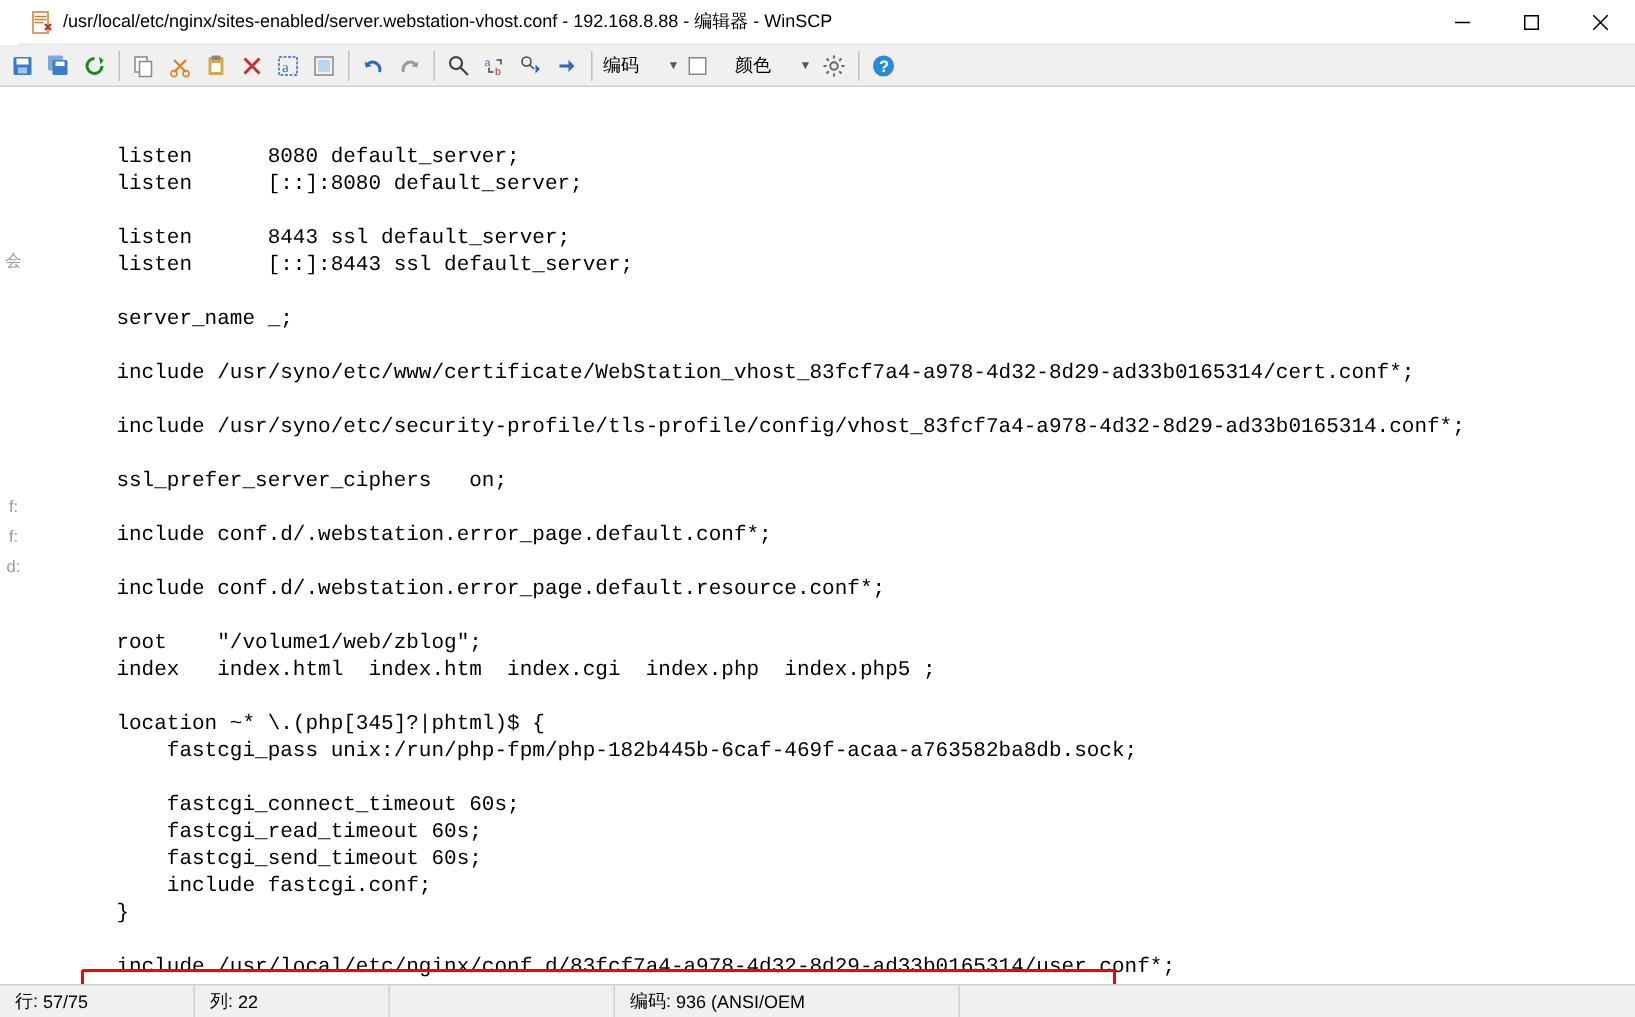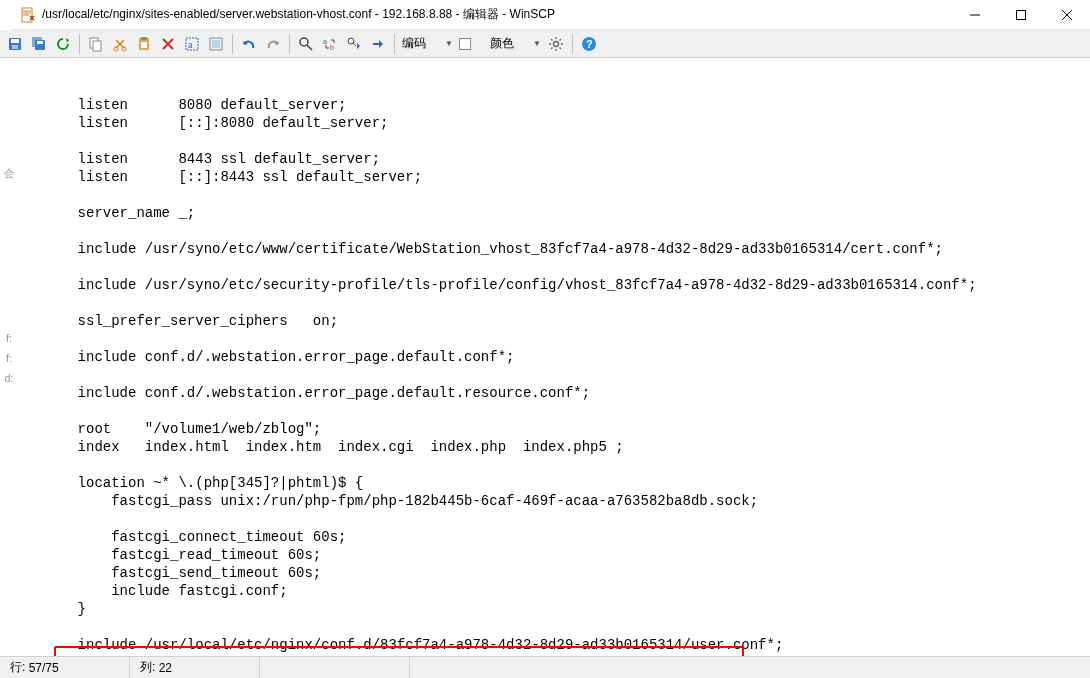--- a/index.html
+++ b/index.html
@@ -237,15 +237,19 @@
 <div class="statusbar">
   <div class="cell wide">
     <span>行:</span>&nbsp;
     <span>57/75</span>
   </div>
   <div class="cell wide">
     <span>列:</span>&nbsp;
     <span>22</span>
   </div>
   <div class="cell" style="min-width:150px"></div>
+  <div class="cell" style="min-width:230px">
+    <span>编码:</span>&nbsp;
+    <span>936  (ANSI/OEM</span>
+  </div>
   <div class="filler"></div>
   <div class="cell last"></div>
 </div>
 
 </body></html>

